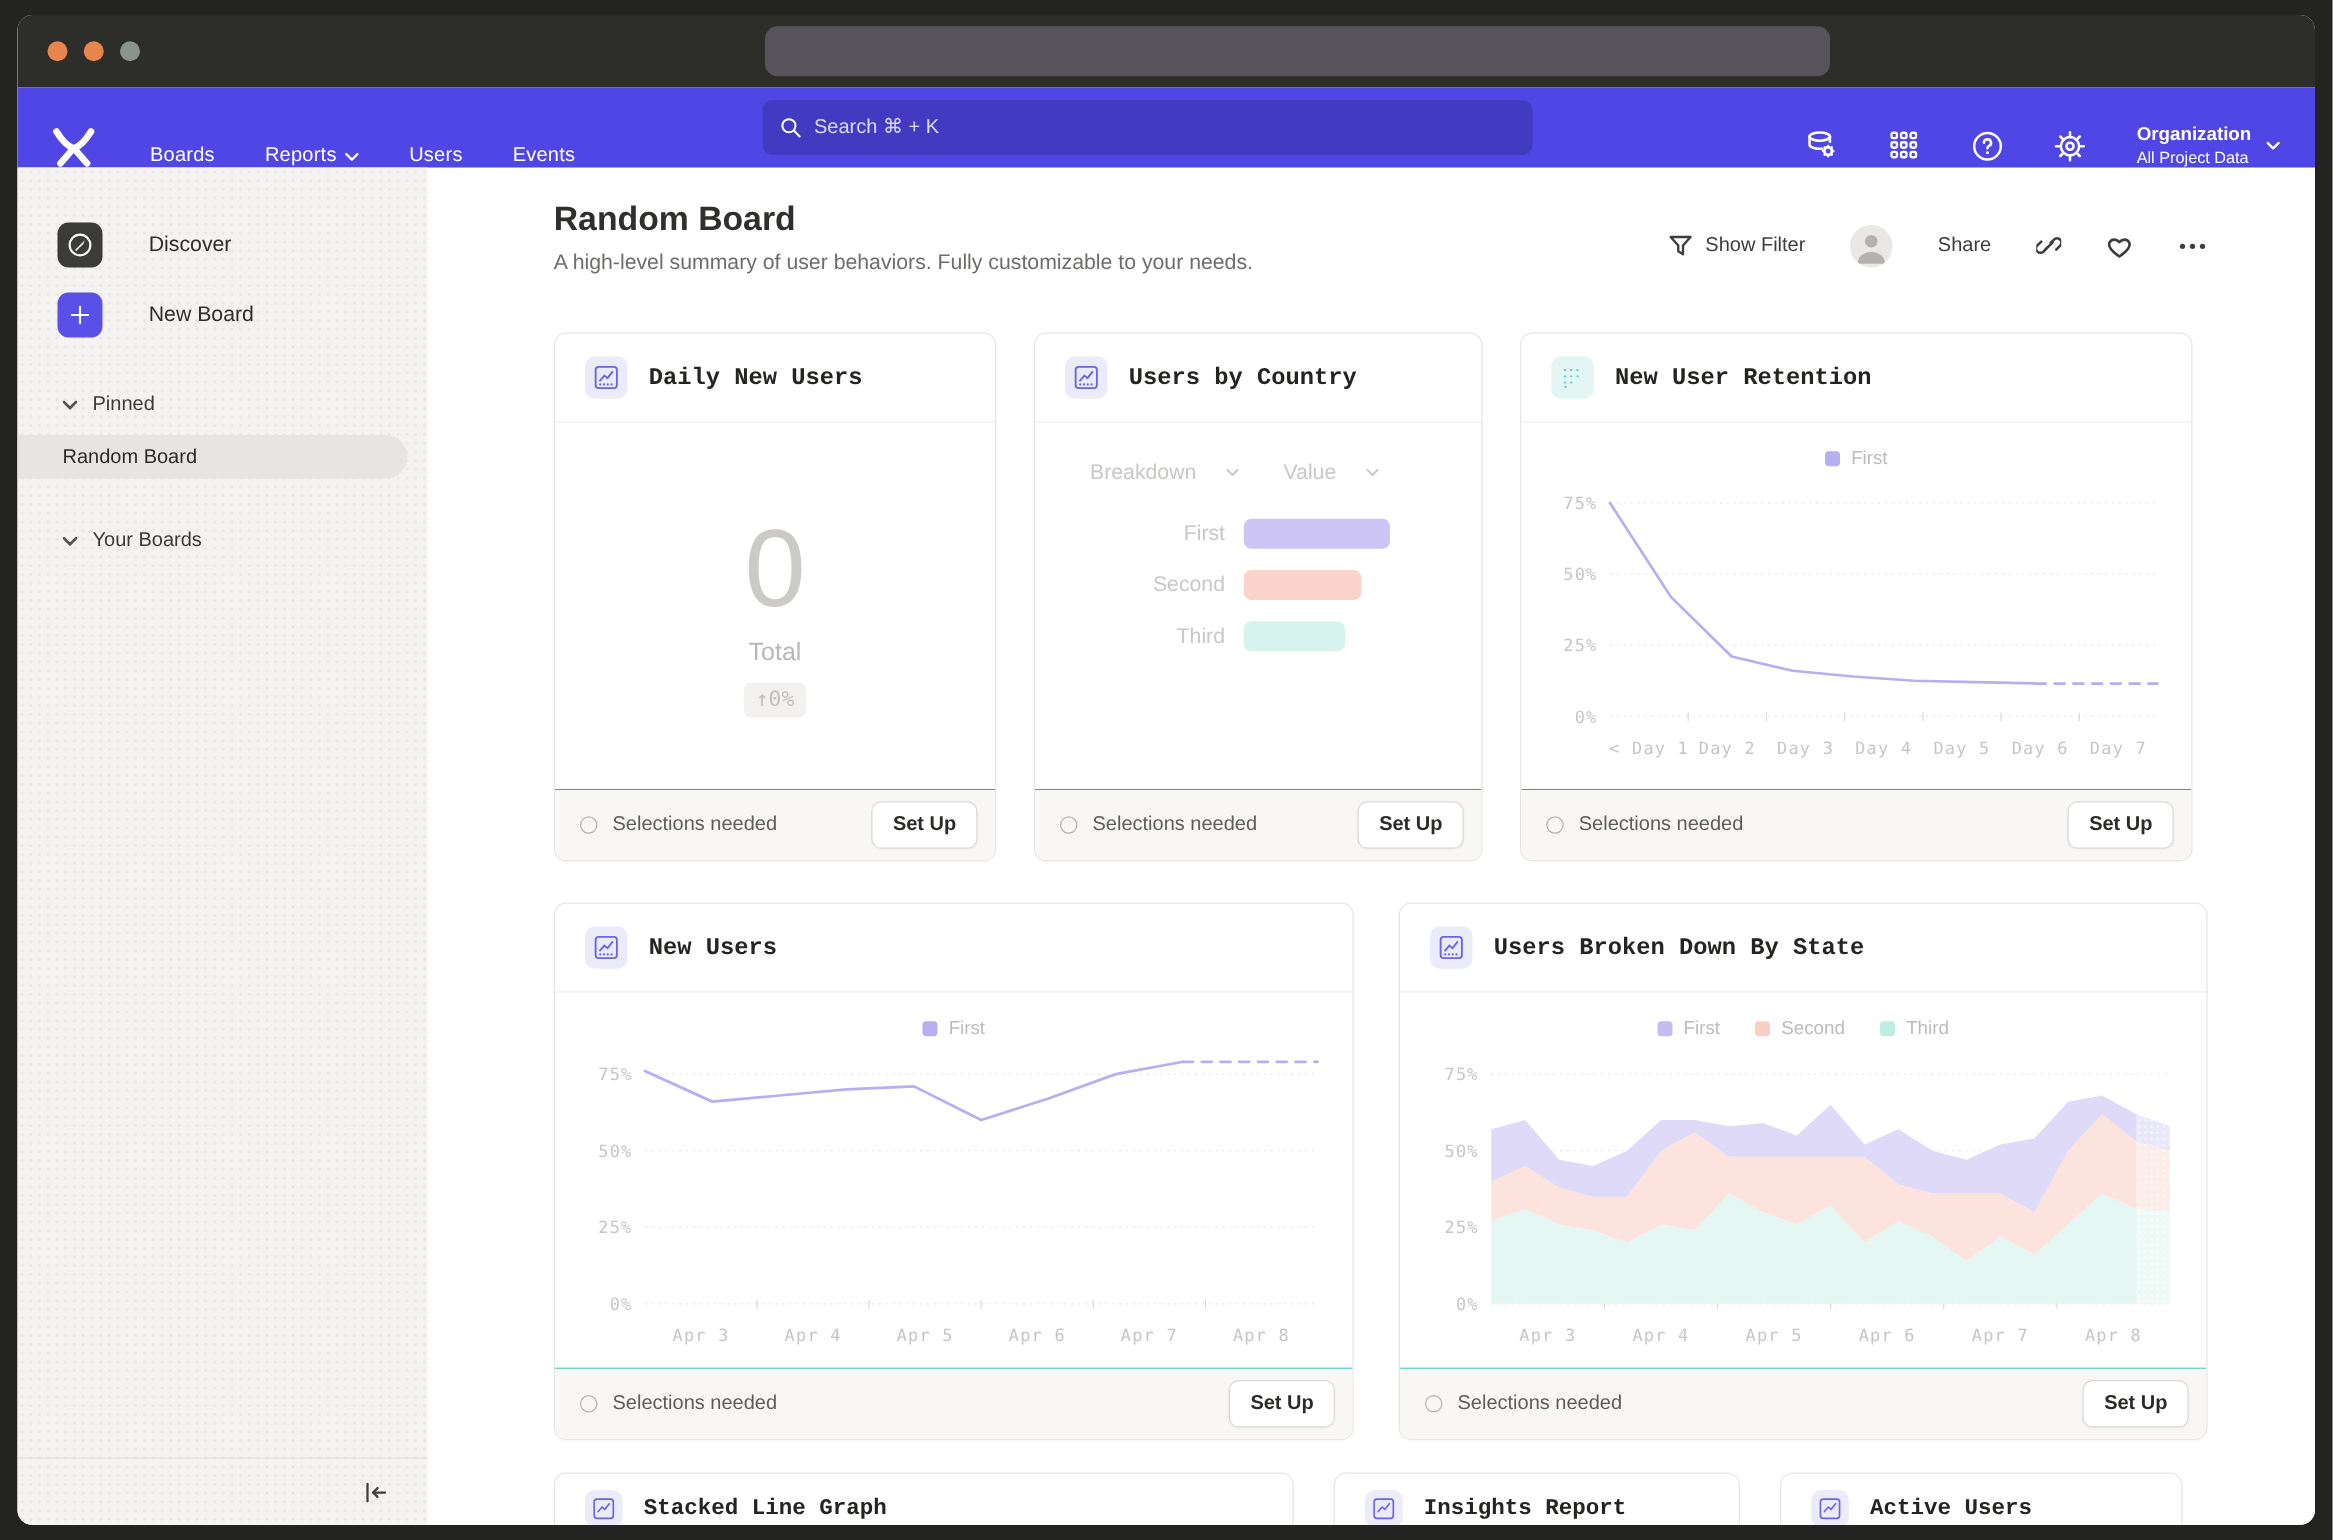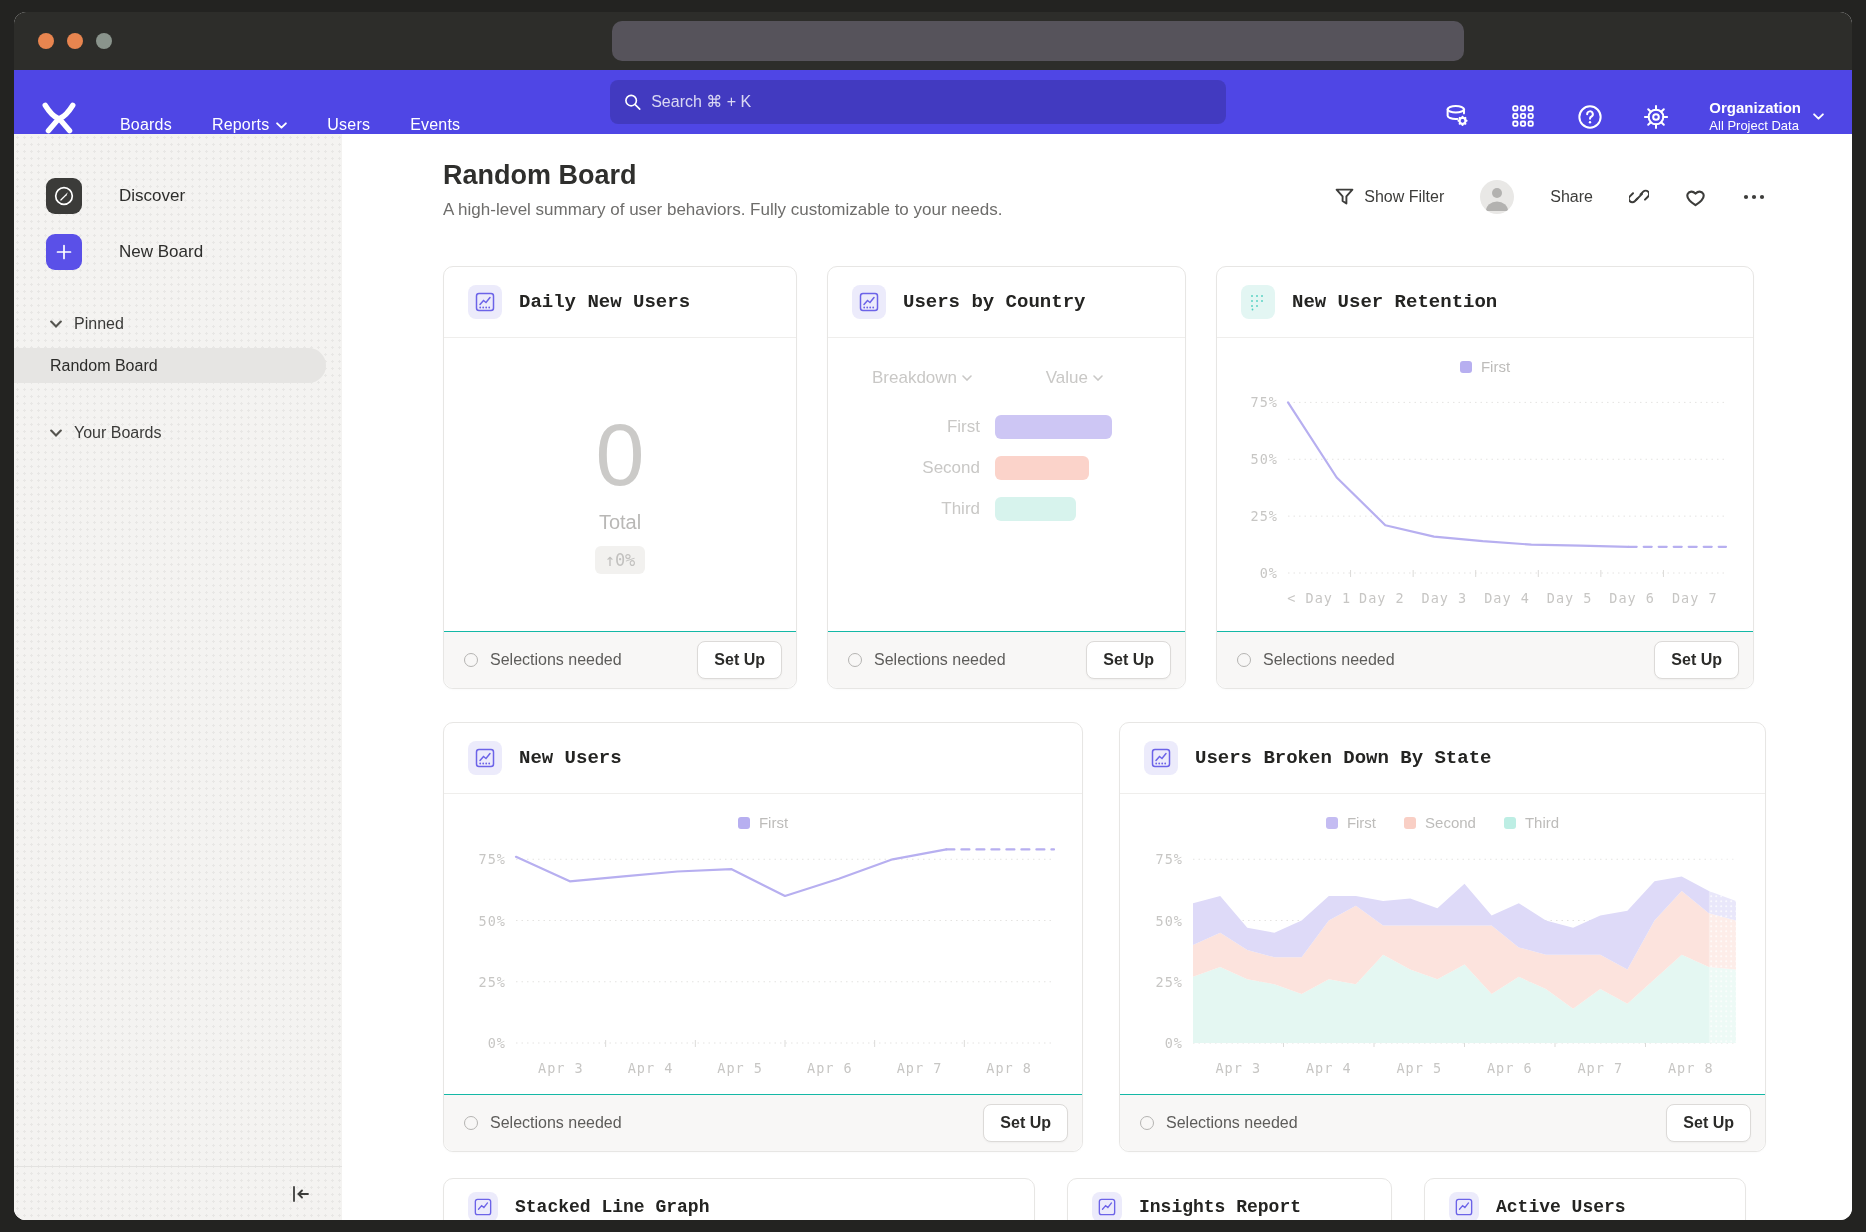--- a/index.html
+++ b/index.html
@@ -97,21 +97,21 @@
                 justify-content:center; padding-top:14px; }
   .big-zero { font-size:88px; font-weight:500; color:#cbcac8; line-height:92px; }
   .big-label { font-size:20px; color:#b9b8b6; margin-top:10px; }
   .delta-badge { margin-top:12px; font-family:"DejaVu Sans Mono",monospace;
                  font-size:17px; color:#c2c1bf; background:#f2f1ef; border-radius:6px;
                  padding:4px 10px; }
 
   
   .cols { display:flex; justify-content:space-between; padding:30px 82px 0 44px;
           color:#c9c8c6; font-size:17px; }
-  .colhead { display:flex; align-items:center; gap:5px; }
+  .colhead { display:flex; align-items:center; gap:24px; }
   .bar-rows { margin-top:18px; }
   .bar-row { display:flex; align-items:center; height:41px; }
   .bar-label { flex:0 0 152px; text-align:right; margin-right:15px;
                color:#c9c8c6; font-size:17px; }
   .bar { height:24px; border-radius:6px; }
 
   
   .legend { display:flex; justify-content:center; gap:28px; margin-top:20px; }
   .lg-item { display:flex; align-items:center; gap:9px; }
   .lg-chip { width:12px; height:12px; border-radius:3px; display:inline-block; }

